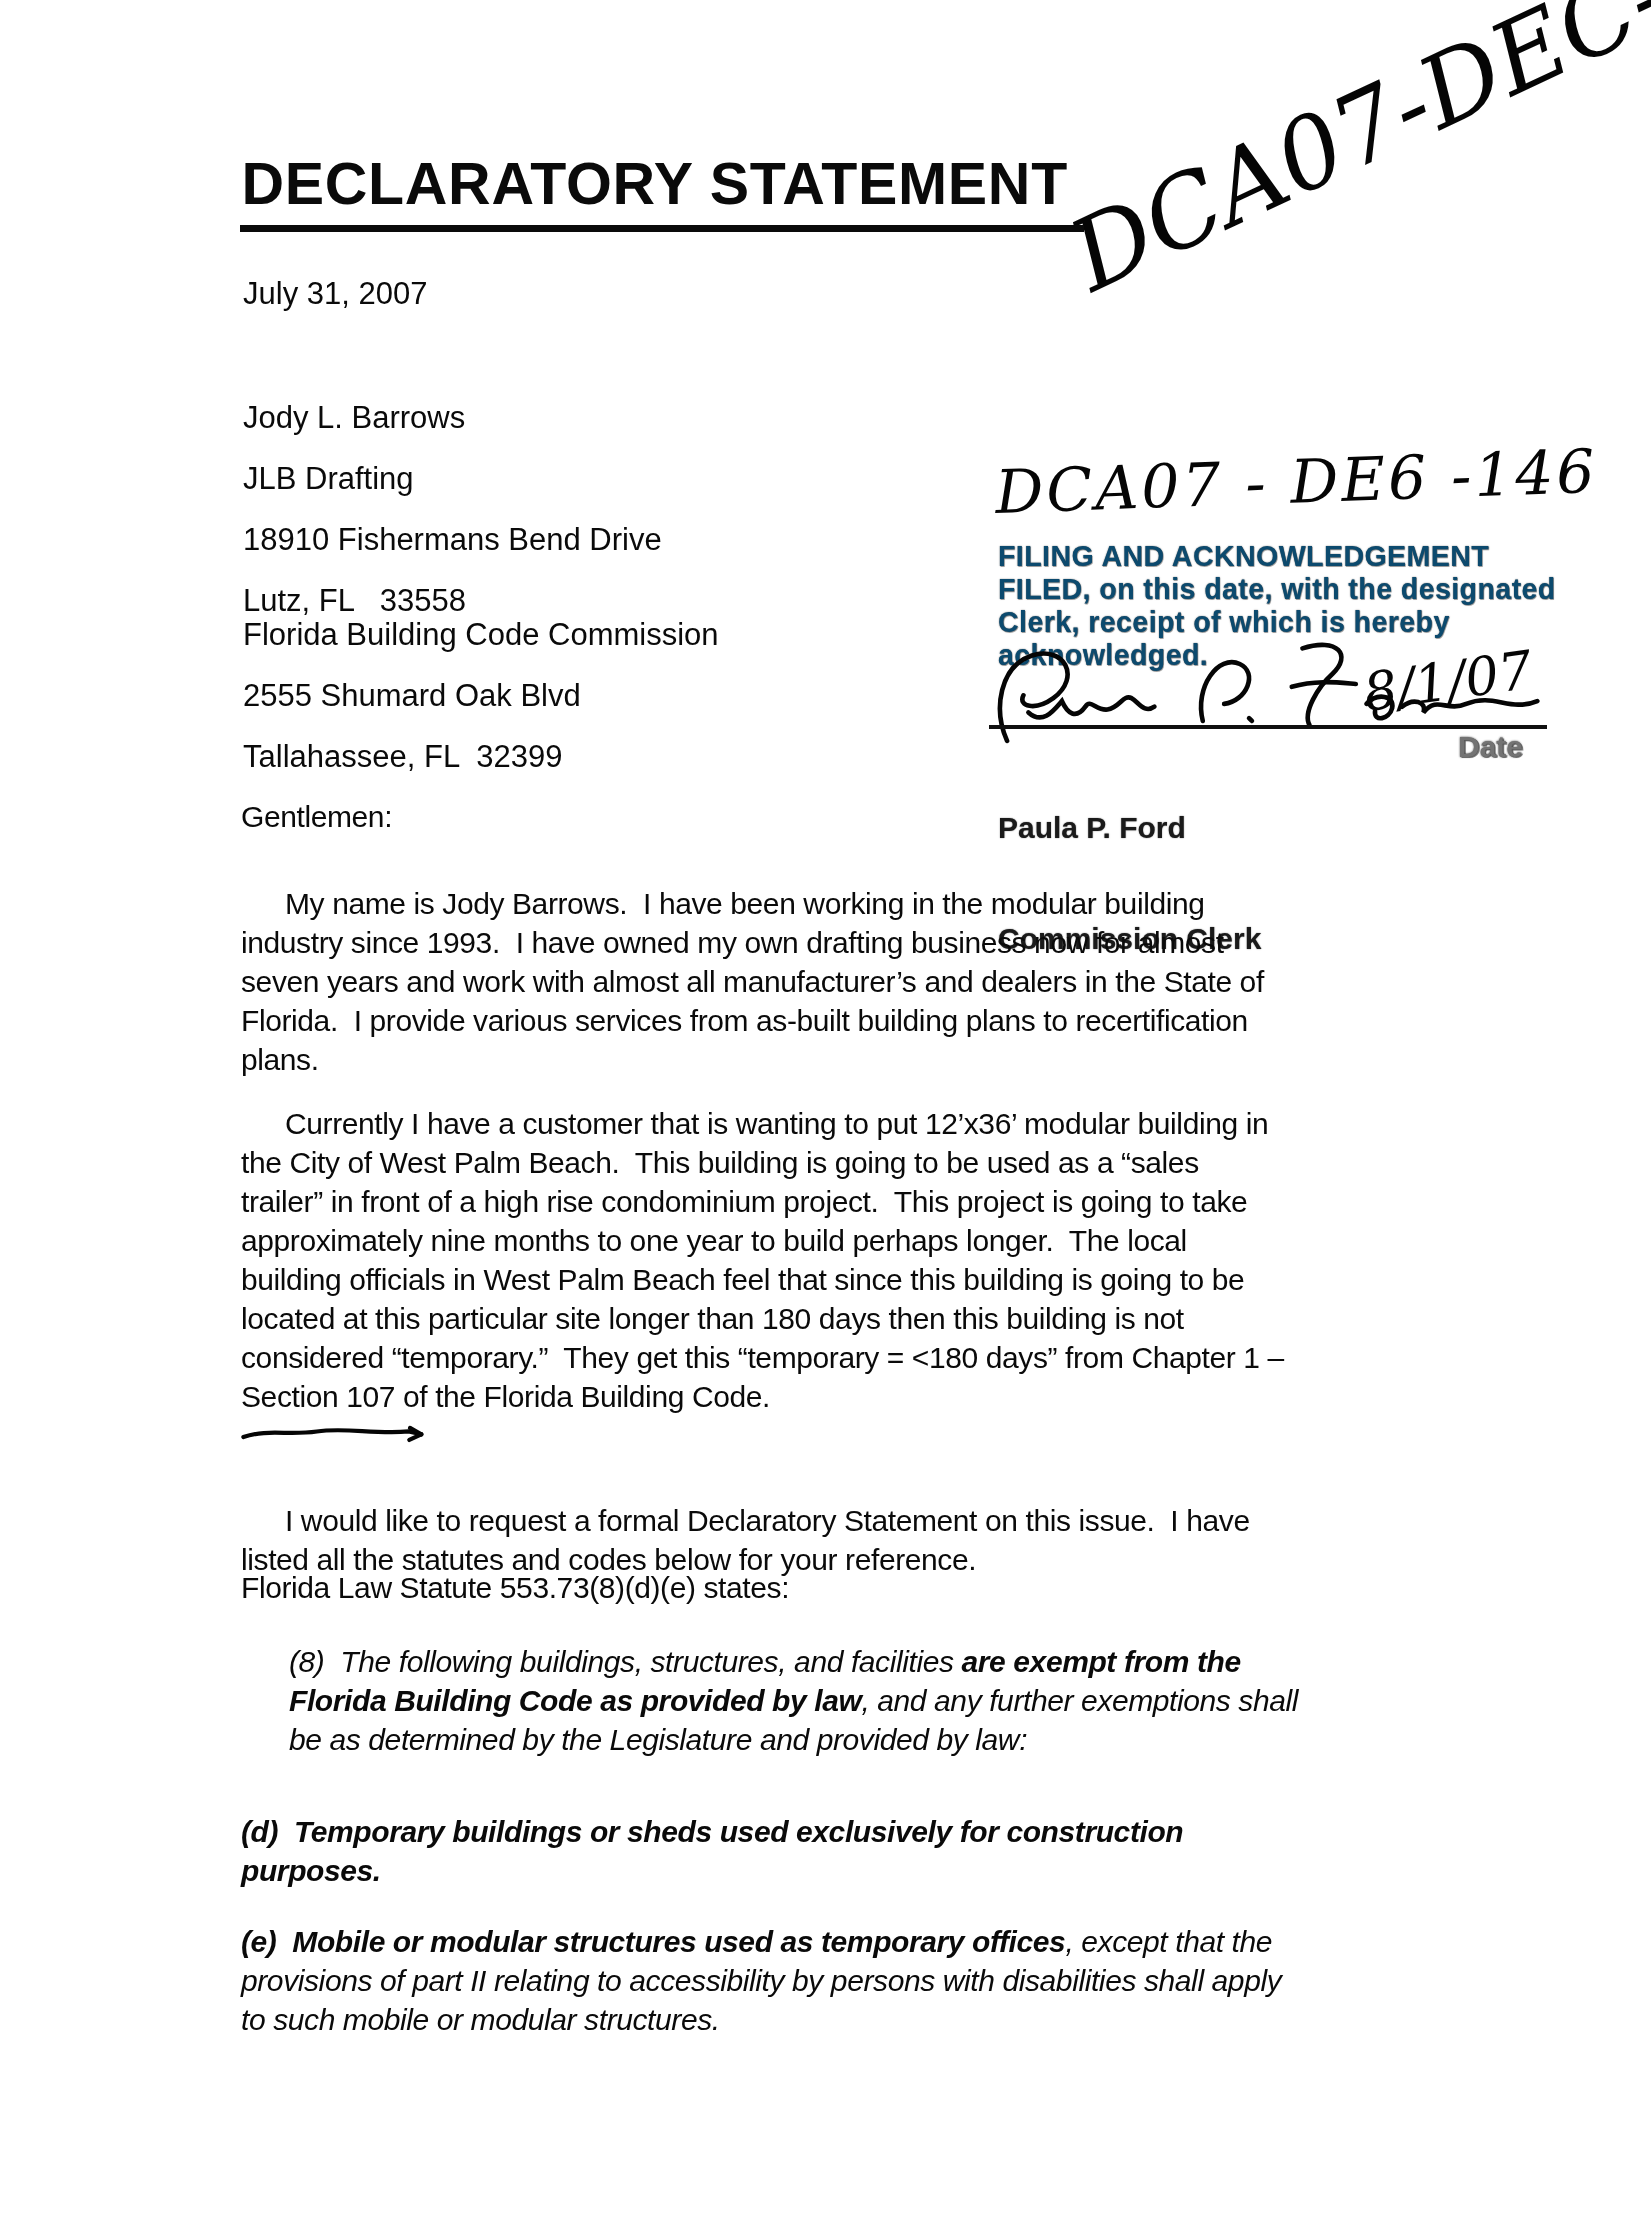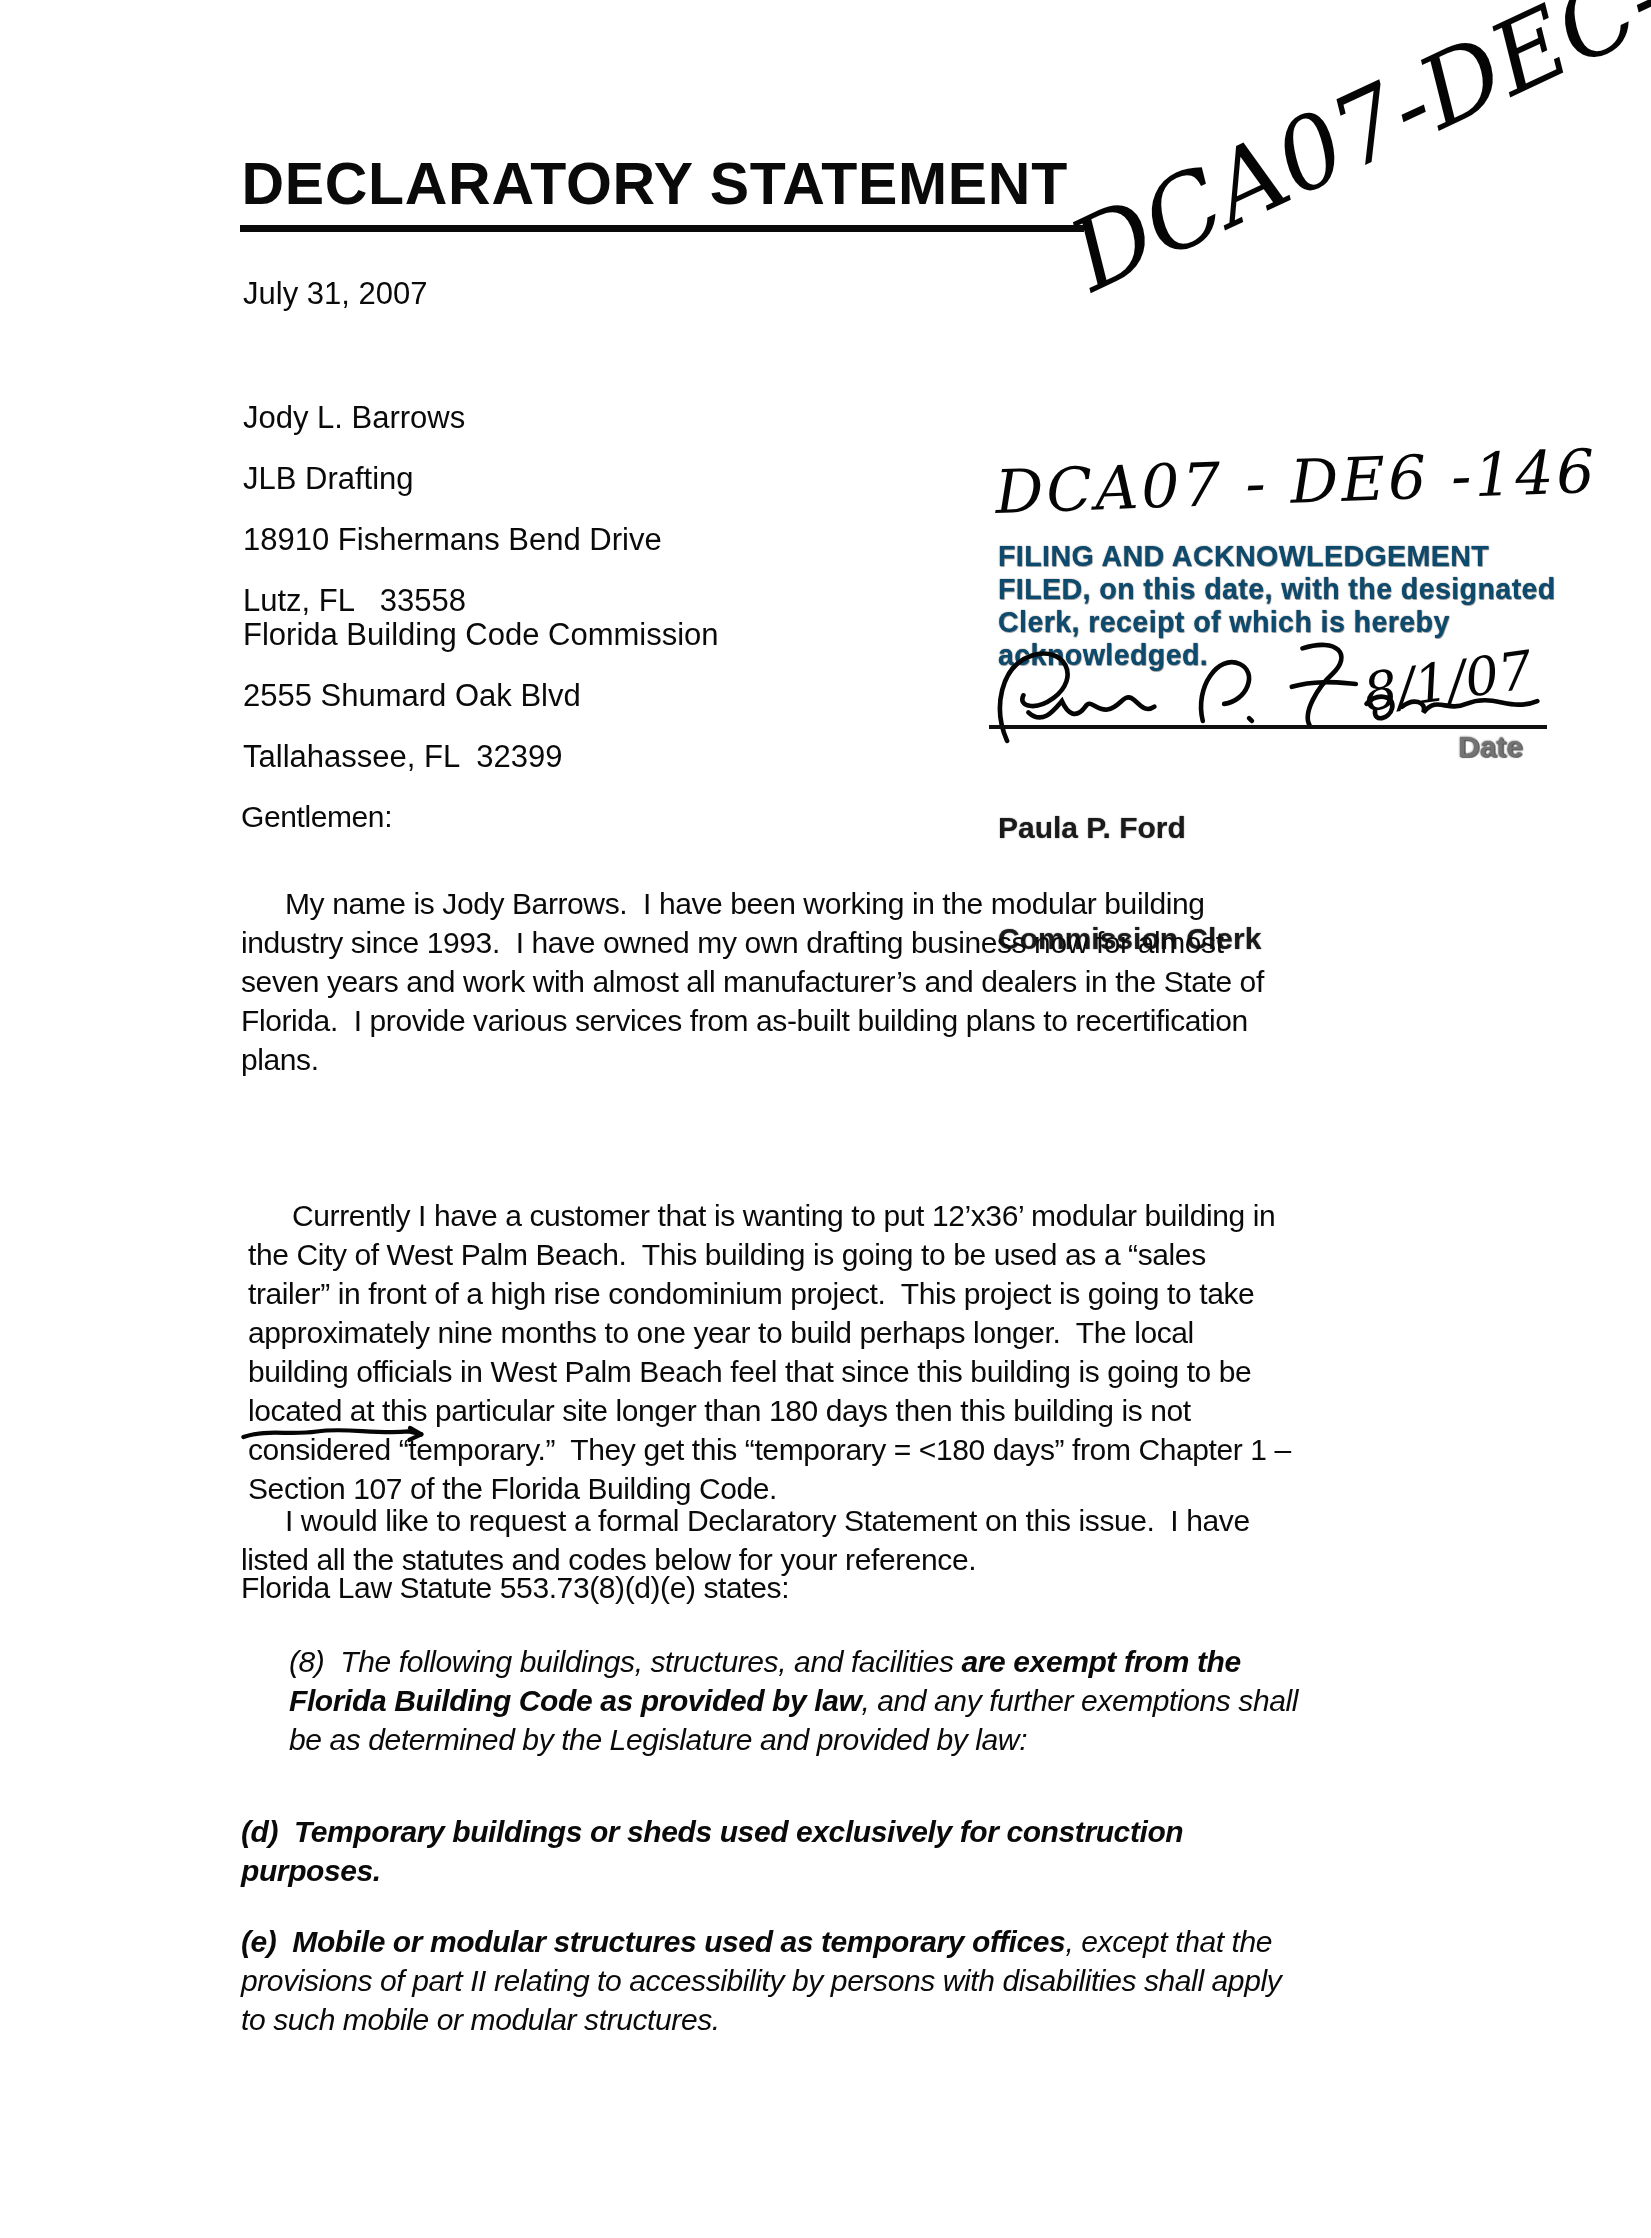--- a/index.html
+++ b/index.html
@@ -26,21 +26,21 @@
   .addr.sender{top:387px;}
   .addr.recipient{top:604px;}
   .body-text{
     position:absolute;left:241px;
     font-size:30px;line-height:39px;letter-spacing:-0.4px;
     white-space:pre;
   }
   .indent{text-indent:44px;}
   .salutation{top:797px;}
   .p1{top:884px;}
-  .p2{top:1196px;margin-left:7px;}
+  .p2{top:1104px;}
   .p3{top:1456px;margin-top:45px;}
   .statute-intro{top:1568px;}
   .statute{font-style:italic;}
   .s8{top:1642px;margin-left:48px;}
   .sd{top:1812px;font-weight:bold;}
   .se{top:1922px;}
   .bold{font-weight:bold;}
   
   .stamp-hand{
     position:absolute;left:994px;top:457px;

